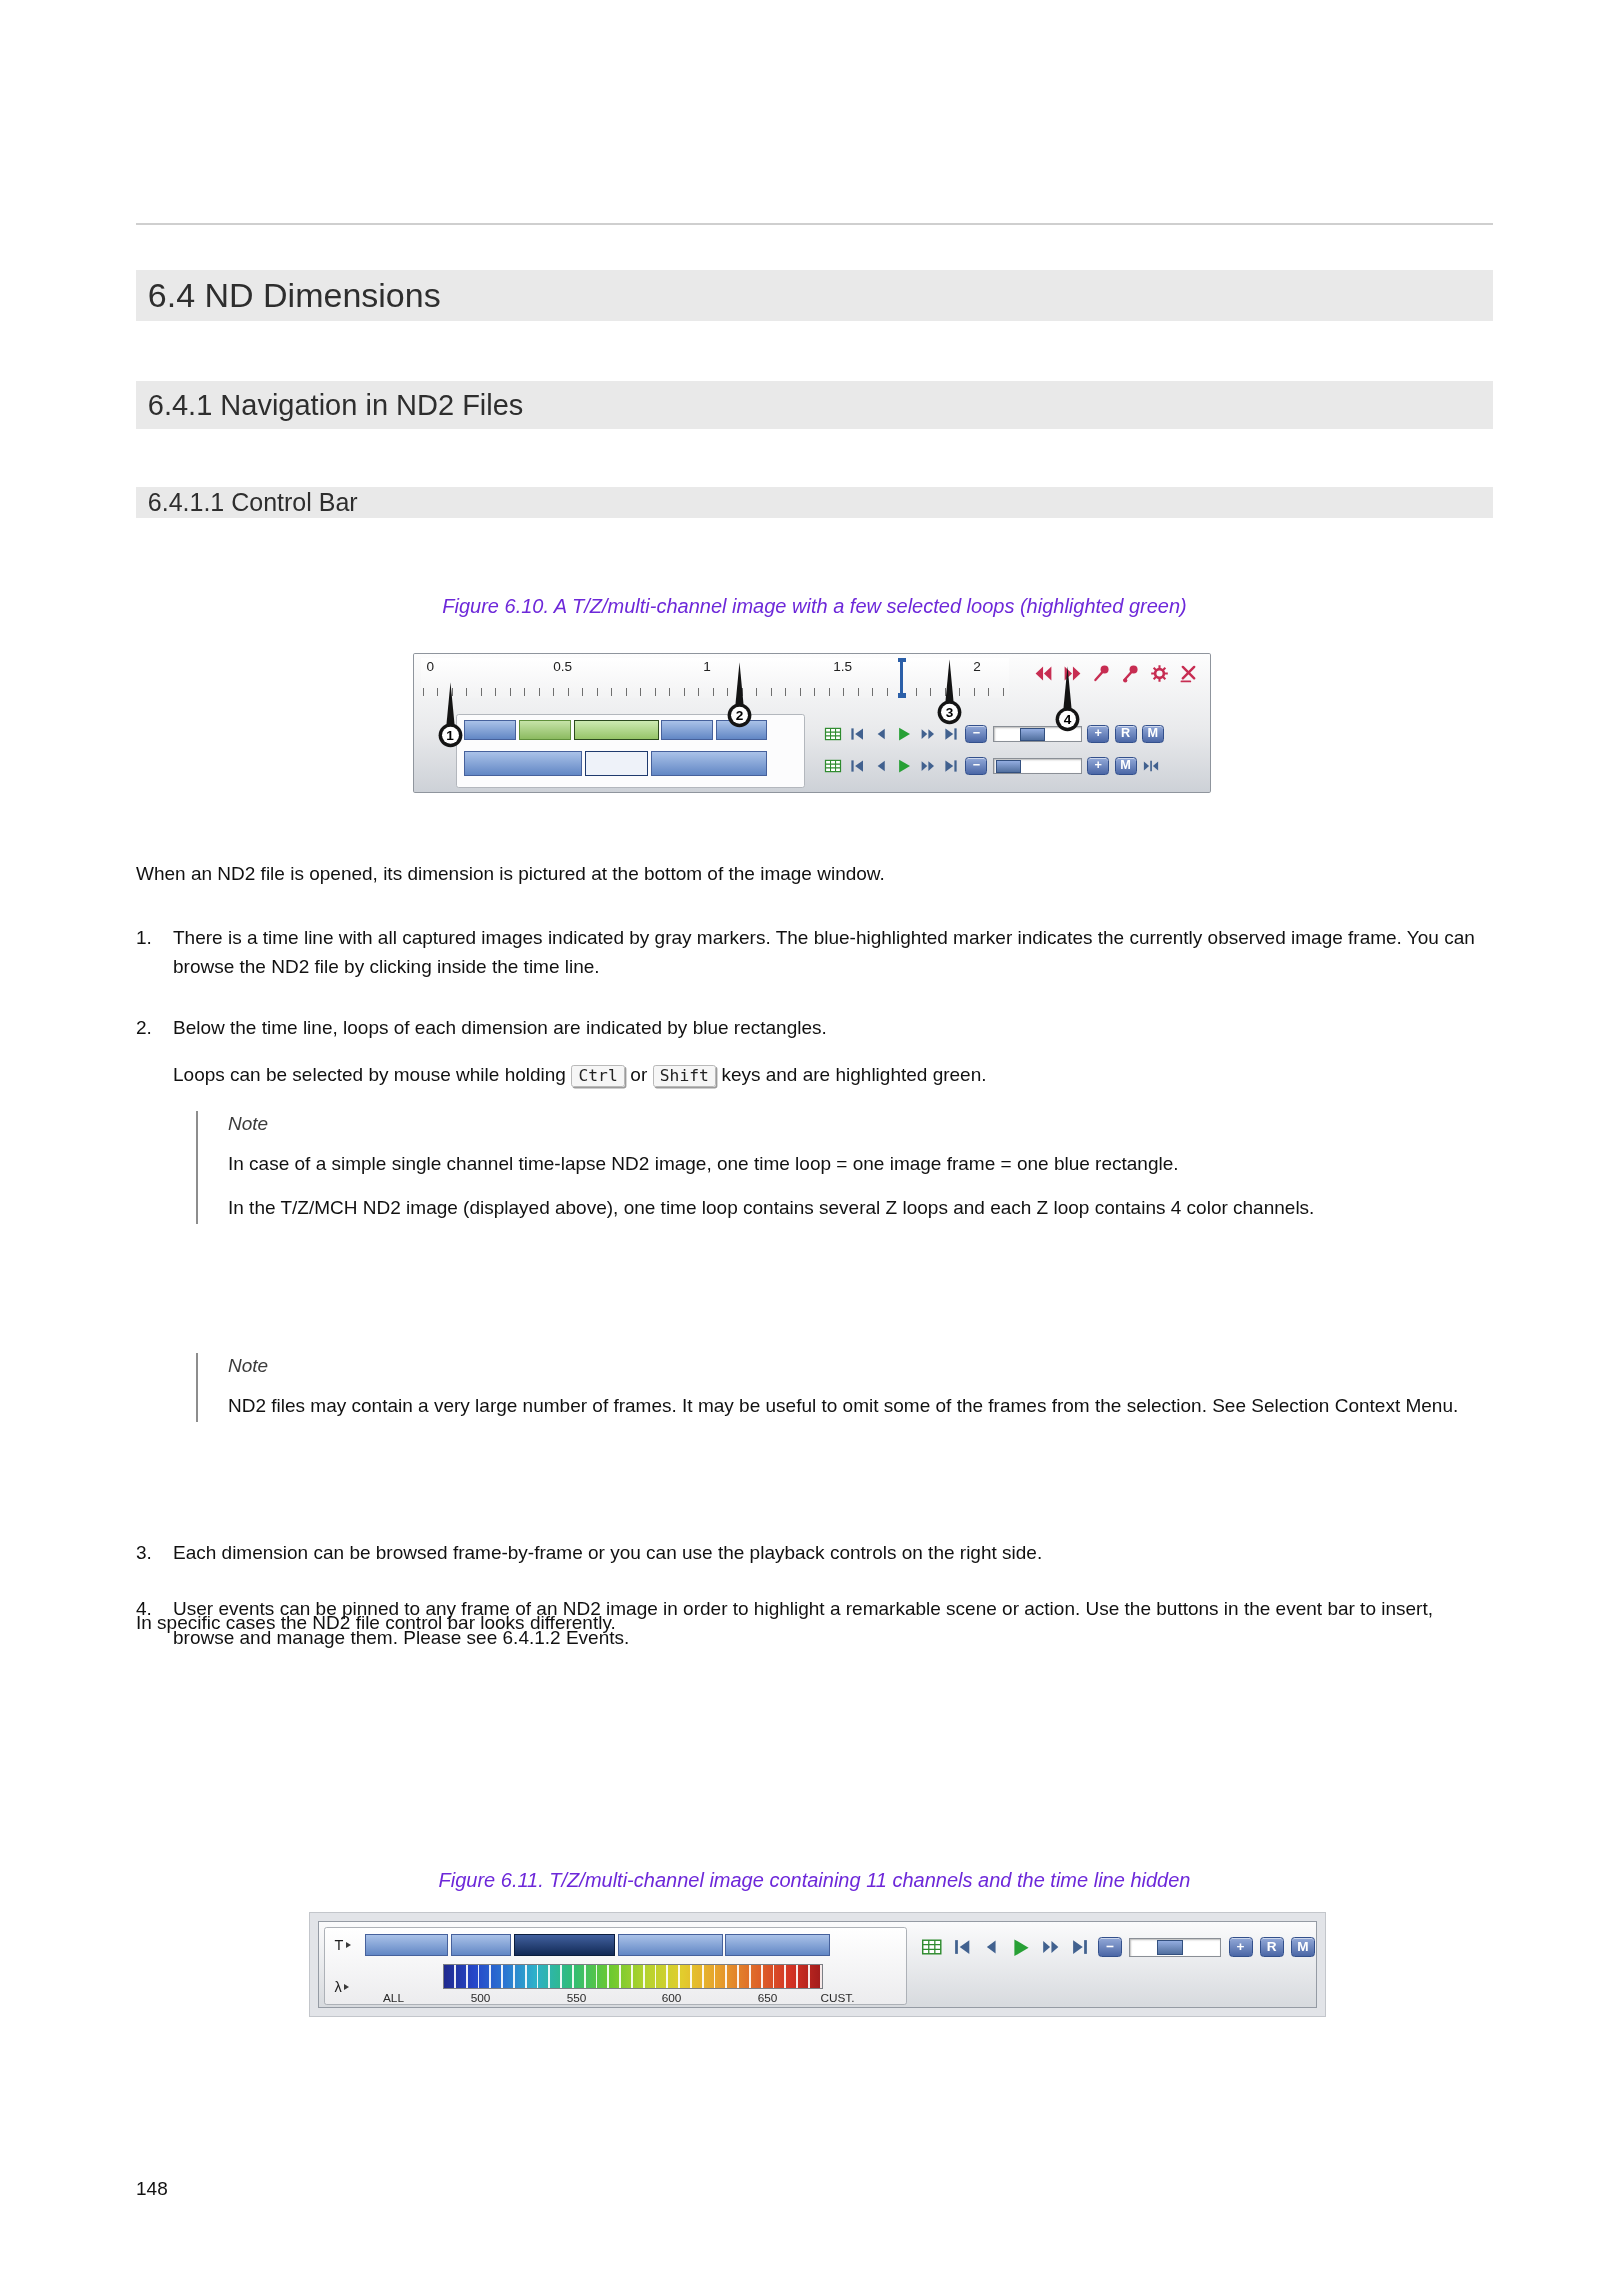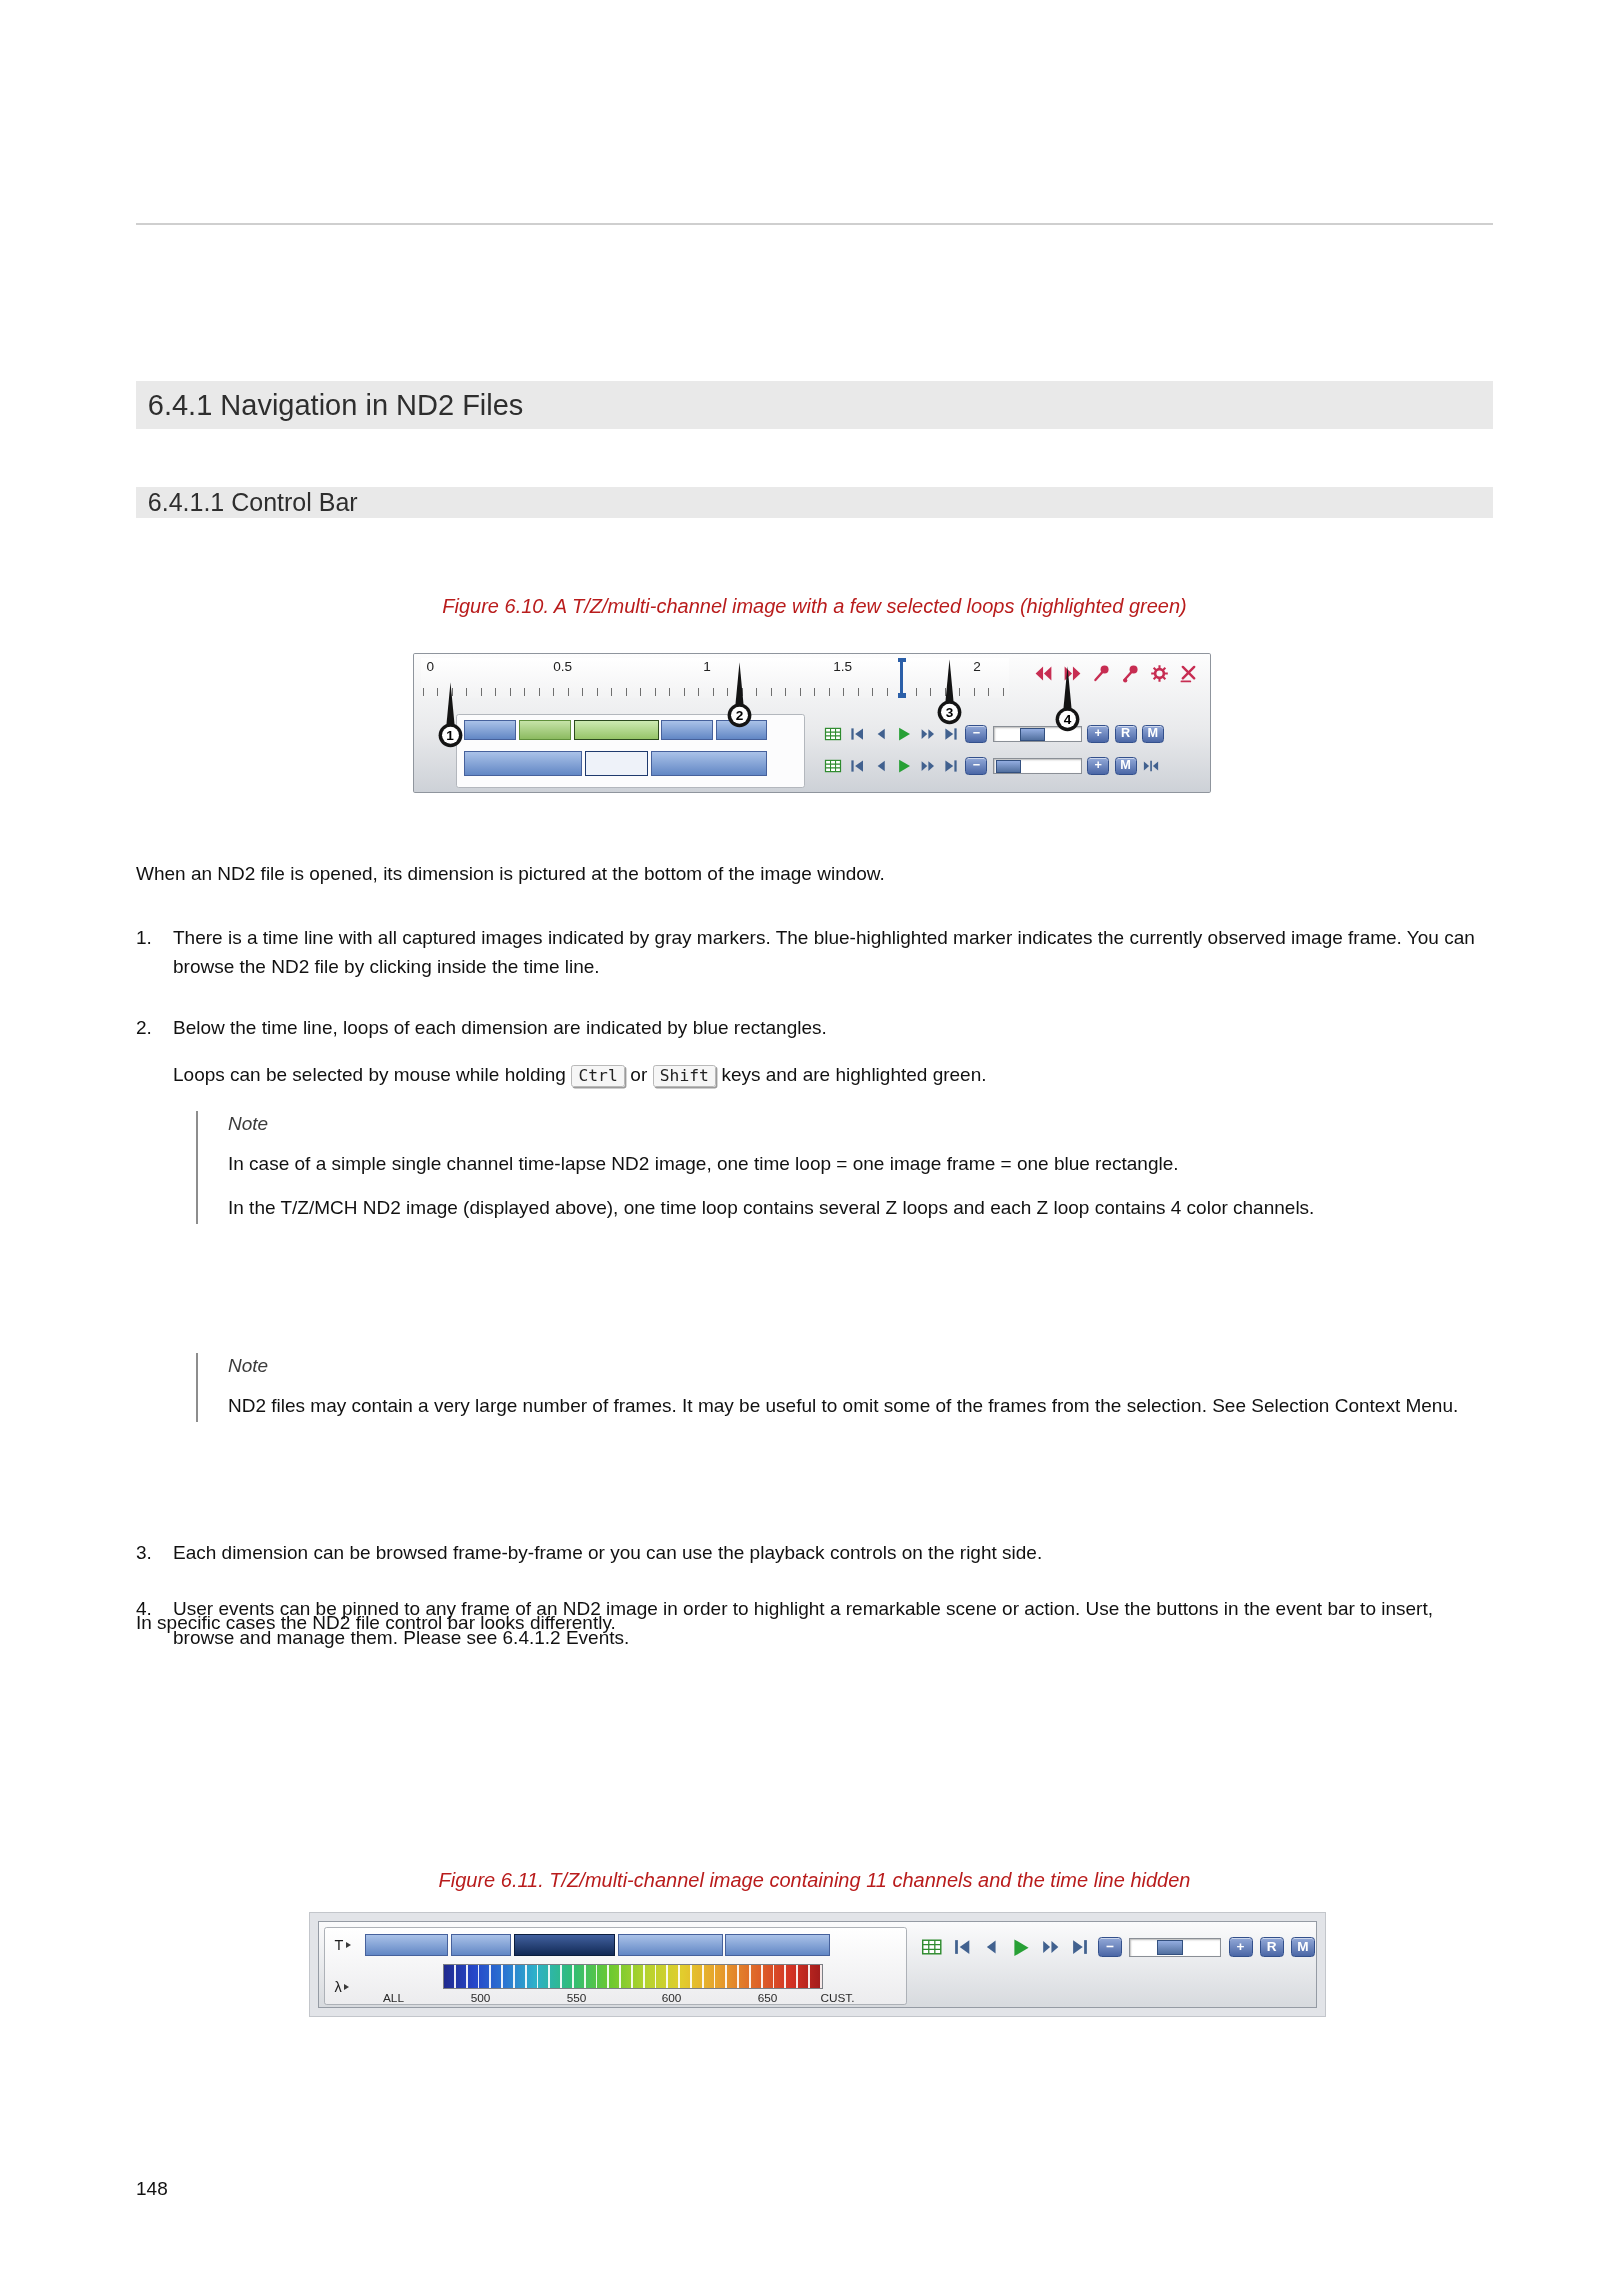--- a/index.html
+++ b/index.html
@@ -8,21 +8,21 @@
 
   .toprule{position:absolute;left:136px;top:223px;width:1357px;height:1.8px;background:#cfcfcf;}
 
   .hbar{position:absolute;left:136px;width:1357px;background:#e9e9e9;display:flex;align-items:center;
         padding-left:11.8px;box-sizing:border-box;color:#2e2e2e;}
   .h1{top:270px;height:51px;font-size:34px;}
   .h2{top:381px;height:48px;font-size:29px;}
   .h3{top:487px;height:31px;font-size:25px;}
 
   .caption{position:absolute;left:136px;width:1357px;text-align:center;font-style:italic;
-           font-size:20px;color:#b91c1c;}
+           font-size:20px;color:#6d28d9;}
 
   .para{position:absolute;left:136px;width:1357px;font-size:19px;line-height:29px;}
   .cont{position:absolute;left:173px;width:1320px;font-size:19px;line-height:29px;}
 
   .li{position:absolute;left:136px;width:1357px;font-size:19px;line-height:29px;display:flex;}
   .li .num{flex:0 0 37px;}
   .li .txt{flex:1;padding-right:3.6px;}
 
   .key{font-family:"DejaVu Sans Mono",monospace;font-size:16.3px;background:#f6f6f6;border:0.9px solid #b9b9b9;
        border-radius:2.7px;padding:0 6.3px 0.9px;box-shadow:1.4px 1.4px 0 #9b9b9b;color:#222;white-space:nowrap;}
@@ -155,20 +155,23 @@
         <circle cx="15" cy="60" r="13.2" fill="#141414"></circle>
         <circle cx="15" cy="60" r="9.4" fill="#ffffff"></circle>
       </symbol>
   </defs>
 </svg>
 
 <div class="page">
 
   <div class="toprule"></div>
 
+  <div class="hbar h1">
+    <span>6.4 ND Dimensions</span>
+  </div>
   <div class="hbar h2">
     <span>6.4.1 Navigation in ND2 Files</span>
   </div>
   <div class="hbar h3">
     <span>6.4.1.1 Control Bar</span>
   </div>
 
   <div class="caption" style="top:595px">
     <span>Figure 6.10. A T/Z/multi-channel image with a few selected loops (highlighted green)</span>
   </div>

